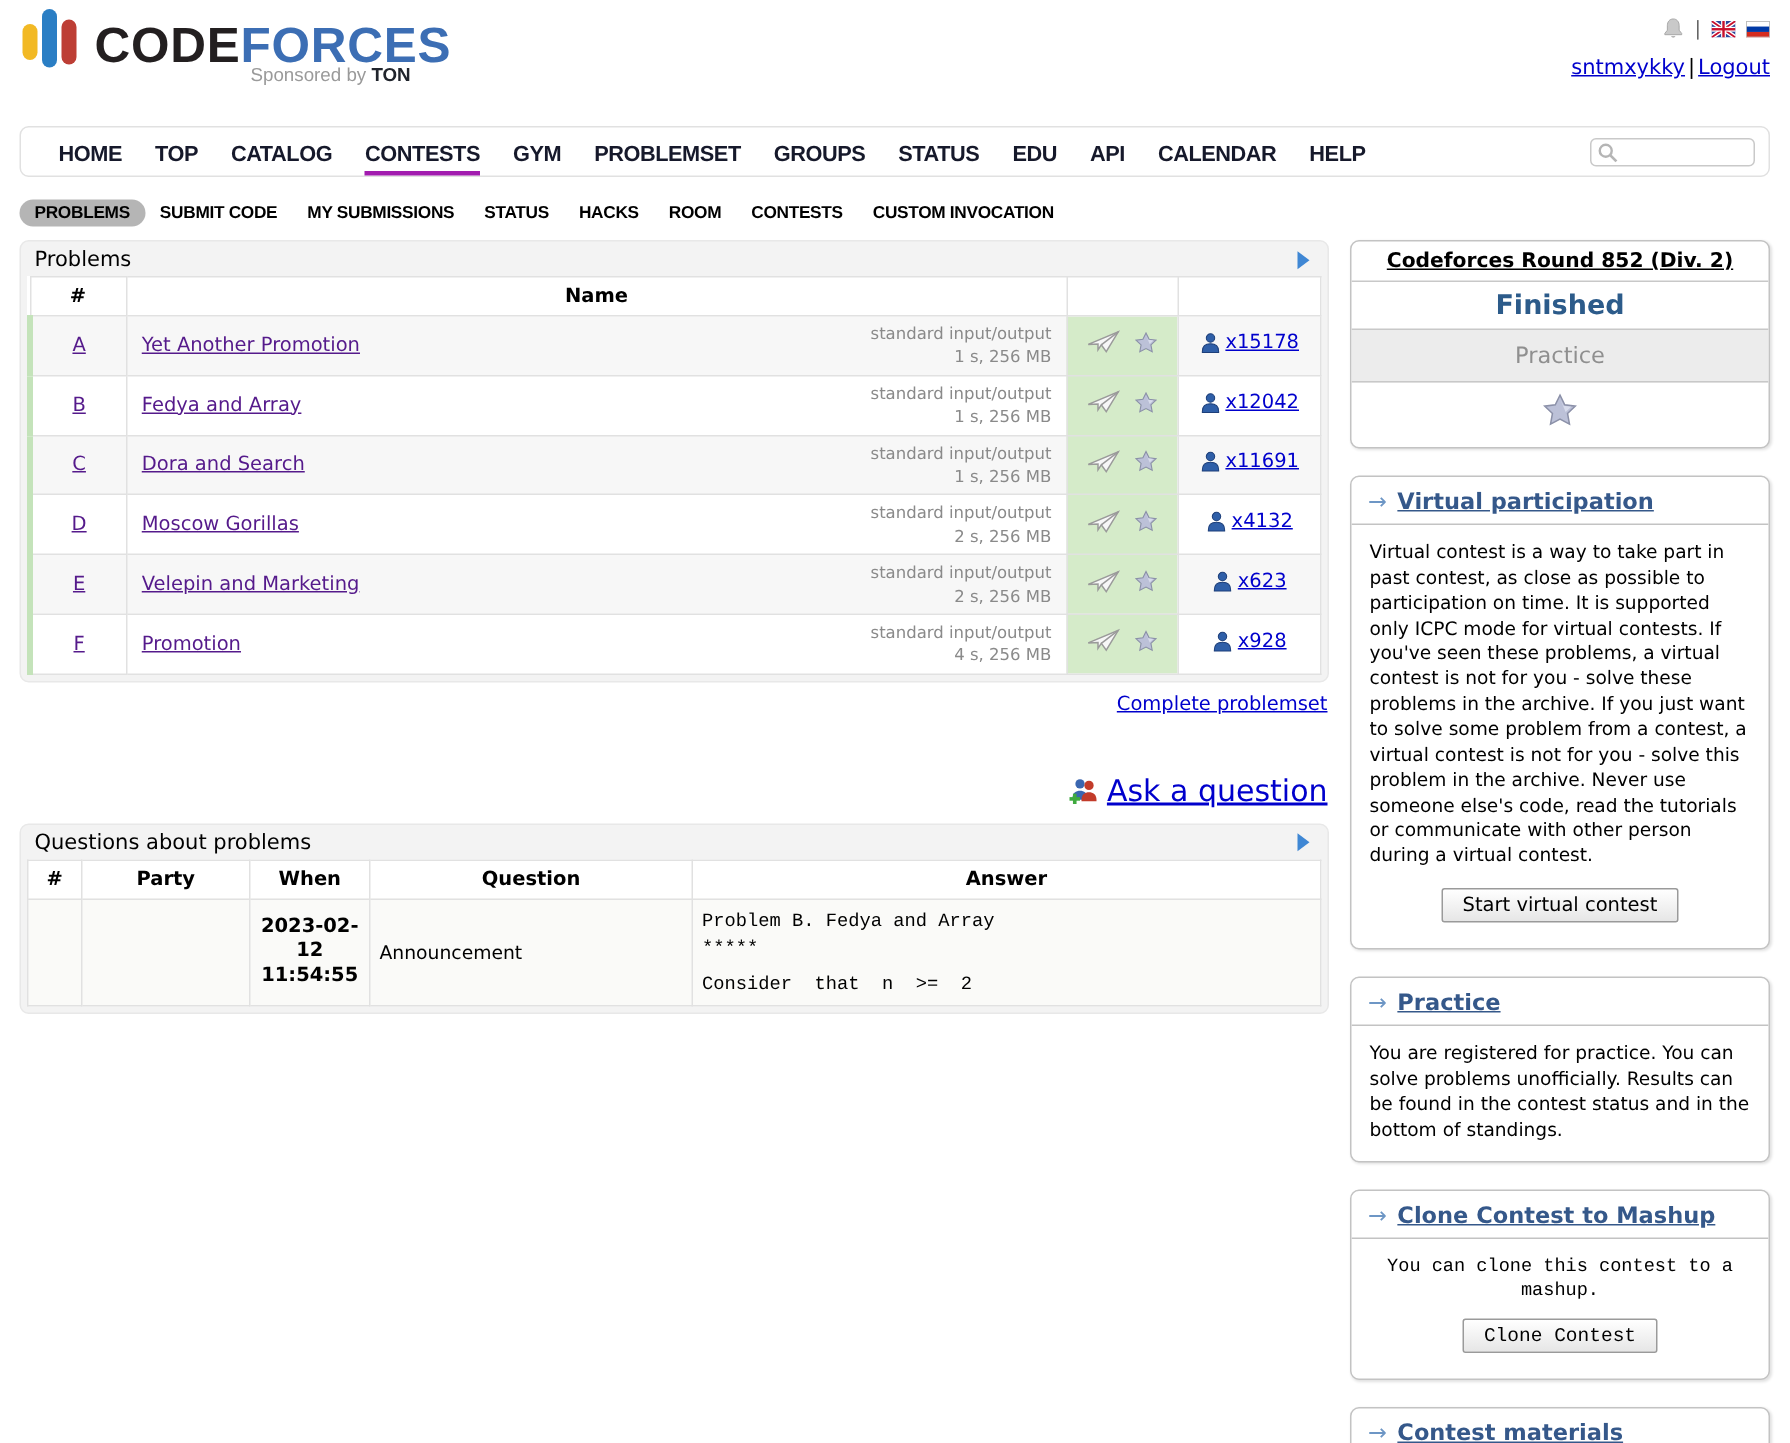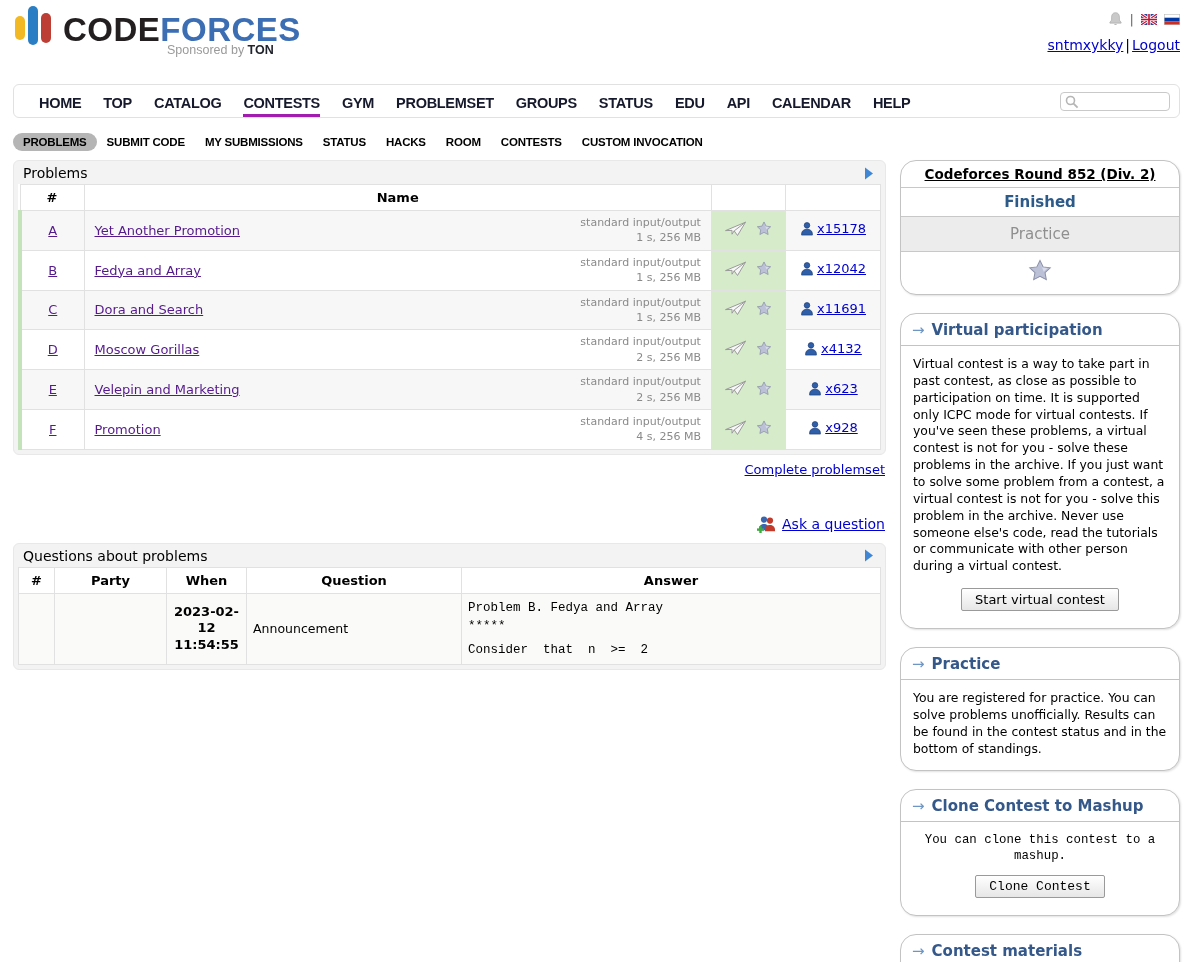--- a/index.html
+++ b/index.html
@@ -78,47 +78,47 @@
   .name-flex { display:flex; justify-content:space-between; align-items:center; }
   .plink { color:#551a8b; }
   .limits { color:#8a8a8a; font-size:11px; text-align:right; line-height:1.4; white-space:nowrap; }
   td.pt-act { width:74px; background:#d5ebc9; text-align:center; padding:4px 2px; }
   .act-ics { display:inline-flex; align-items:center; gap:9px; }
   td.pt-cnt { width:90px; text-align:center; white-space:nowrap; padding:4px 14px; }
   .cnt-link { display:inline-flex; align-items:center; gap:3px; }
 
   .complete-row { text-align:right; margin:7px 1px 0; font-size:13px; }
   .ask-row { display:flex; justify-content:flex-end; align-items:center; gap:5px;
-             margin:38px 1px 10px; font-size:14px; }
+             margin:38px 1px 10px; font-size:20px; }
 
   
   .qt-idx { width:36px; }
   .qt-party { width:112px; }
   .qt-when { width:80px; }
   .qt-question { width:215px; }
   tr.qrow td { background:#fafaf8; padding:5px 6px; vertical-align:middle; }
   .q-when { font-weight:bold; text-align:center; font-size:13px; line-height:1.3; }
   .q-question { font-size:12.5px; }
   .q-answer { font-family:"Liberation Mono",monospace; font-size:12.5px; line-height:1.45; padding:6px 10px; }
   .q-answer .ans-line3 { margin-top:6px; white-space:pre; }
 
   
-  .roundbox { border:1px solid #c3c3c3; border-radius:16px; background:#fff;
+  .roundbox { border:1px solid #c3c3c3; border-radius:6px; background:#fff;
               margin-bottom:18px; overflow:hidden; box-shadow:1px 1px 2px rgba(0,0,0,.12); }
   .cb-row { text-align:center; border-bottom:1px solid #c8c8c8; padding:5px 4px; }
   .cb-row:last-child { border-bottom:none; }
   .cb-title a { color:#000; font-weight:bold; font-size:13.5px; }
-  .cb-state { font-weight:bold; color:#2c5b8a; font-size:15px; }
+  .cb-state { font-weight:bold; color:#2c5b8a; font-size:18px; }
   .cb-mode { background:#ececec; color:#8f8f8f; font-size:15px; padding:8px 4px; }
   .cb-star { padding:7px 4px 9px; }
 
   .box-caption { display:flex; align-items:center; gap:7px; padding:7px 11px 6px;
                  border-bottom:1px solid #c3c3c3; }
   .box-caption .arrow { color:#6d96c5; font-size:15px; }
-  .box-caption .cap-text { font-weight:bold; color:#35588a; font-size:15px; }
+  .box-caption .cap-text { font-weight:bold; color:#35588a; font-size:15px;text-decoration:underline; }
   .box-body { padding:10px 12px 12px; font-size:12.4px; line-height:1.36; }
   .box-body.center { text-align:center;font-family:Liberation Mono, monospace; }
   .btn-row { text-align:center; margin:13px 0 5px; }
   .cf-btn { font-family:inherit; font-size:13px; color:#000; padding:3px 13px;
             border:1px solid #9a9a9a; border-radius:2px;
             background:linear-gradient(#ffffff,#e6e6e6); cursor:pointer; }
   .mat-list { margin:8px 0 10px; padding-left:30px; }
   .mat-list li { margin:11px 0; font-size:12.5px; }
   .mat-close { float:right; margin-right:8px; width:15px; height:15px; line-height:13px;
                text-align:center; background:#f0f0f0; color:#a6a6a6; font-size:12px; cursor:pointer; }

